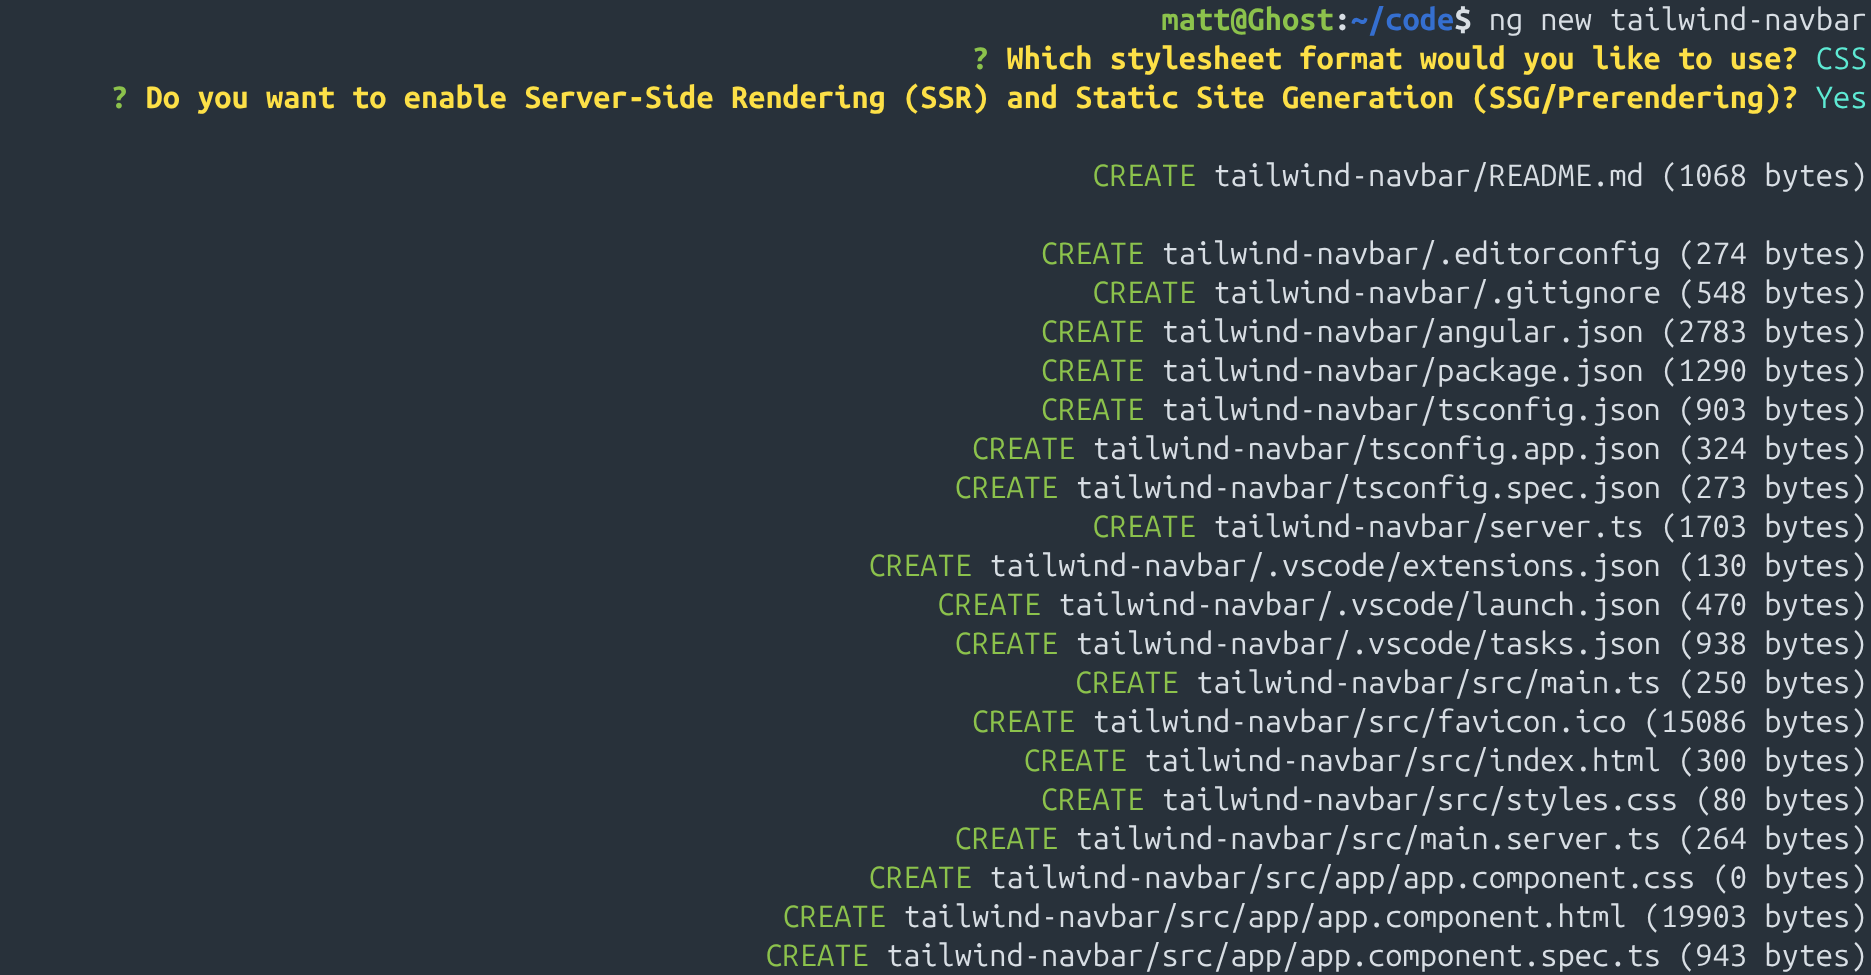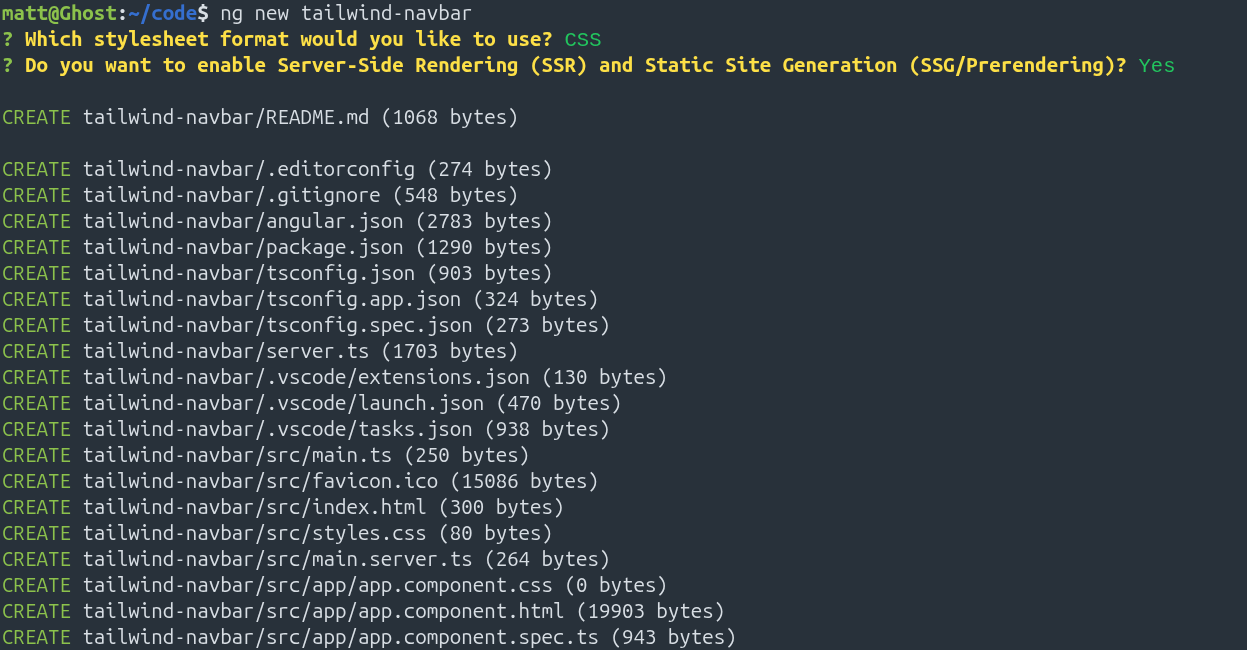--- a/index.html
+++ b/index.html
@@ -10,24 +10,25 @@
     background: #28313a;
     font-family: "Ubuntu Mono", "DejaVu Sans Mono", "Consolas", monospace;
     font-size: 20.5px;
     line-height: 26px;
     color: #d8dee4;
     overflow: hidden;
   }
   .terminal {
     padding: 0 2px;
     white-space: pre;
+    text-align: right;
   }
   .bold  { font-weight: bold; }
   .green { color: #8cc24c; }
-  .cyan  { color: #22c55e; font-family: Liberation Mono, monospace; }
+  .cyan  { color: #5eead4; }
   .blue  { color: #356fd0; }
   .white { color: #d8dee4; }
   .brightwhite { color: #fde047; }
   .row { display: block; height: 26px; }
 </style>
 </head>
 <body>
 
 <div class="terminal"><span class="row"><span class="bold green">matt@Ghost</span><span class="bold white">:</span><span class="bold blue">~/code</span><span class="bold white">$ </span><span class="white">ng new tailwind-navbar</span></span><span id="qrows"><span class="row"><span class="green bold">?</span><span class="bold brightwhite"> Which stylesheet format would you like to use? </span><span class="cyan">CSS</span></span><span class="row"><span class="green bold">?</span><span class="bold brightwhite"> Do you want to enable Server-Side Rendering (SSR) and Static Site Generation (SSG/Prerendering)? </span><span class="cyan">Yes</span></span></span><span class="row"> </span><span id="body"><span class="row"><span class="green">CREATE</span><span class="white"> tailwind-navbar/README.md (1068 bytes)</span></span><span class="row"> </span><span class="row"><span class="green">CREATE</span><span class="white"> tailwind-navbar/.editorconfig (274 bytes)</span></span><span class="row"><span class="green">CREATE</span><span class="white"> tailwind-navbar/.gitignore (548 bytes)</span></span><span class="row"><span class="green">CREATE</span><span class="white"> tailwind-navbar/angular.json (2783 bytes)</span></span><span class="row"><span class="green">CREATE</span><span class="white"> tailwind-navbar/package.json (1290 bytes)</span></span><span class="row"><span class="green">CREATE</span><span class="white"> tailwind-navbar/tsconfig.json (903 bytes)</span></span><span class="row"><span class="green">CREATE</span><span class="white"> tailwind-navbar/tsconfig.app.json (324 bytes)</span></span><span class="row"><span class="green">CREATE</span><span class="white"> tailwind-navbar/tsconfig.spec.json (273 bytes)</span></span><span class="row"><span class="green">CREATE</span><span class="white"> tailwind-navbar/server.ts (1703 bytes)</span></span><span class="row"><span class="green">CREATE</span><span class="white"> tailwind-navbar/.vscode/extensions.json (130 bytes)</span></span><span class="row"><span class="green">CREATE</span><span class="white"> tailwind-navbar/.vscode/launch.json (470 bytes)</span></span><span class="row"><span class="green">CREATE</span><span class="white"> tailwind-navbar/.vscode/tasks.json (938 bytes)</span></span><span class="row"><span class="green">CREATE</span><span class="white"> tailwind-navbar/src/main.ts (250 bytes)</span></span><span class="row"><span class="green">CREATE</span><span class="white"> tailwind-navbar/src/favicon.ico (15086 bytes)</span></span><span class="row"><span class="green">CREATE</span><span class="white"> tailwind-navbar/src/index.html (300 bytes)</span></span><span class="row"><span class="green">CREATE</span><span class="white"> tailwind-navbar/src/styles.css (80 bytes)</span></span><span class="row"><span class="green">CREATE</span><span class="white"> tailwind-navbar/src/main.server.ts (264 bytes)</span></span><span class="row"><span class="green">CREATE</span><span class="white"> tailwind-navbar/src/app/app.component.css (0 bytes)</span></span><span class="row"><span class="green">CREATE</span><span class="white"> tailwind-navbar/src/app/app.component.html (19903 bytes)</span></span><span class="row"><span class="green">CREATE</span><span class="white"> tailwind-navbar/src/app/app.component.spec.ts (943 bytes)</span></span></span></div>
 

